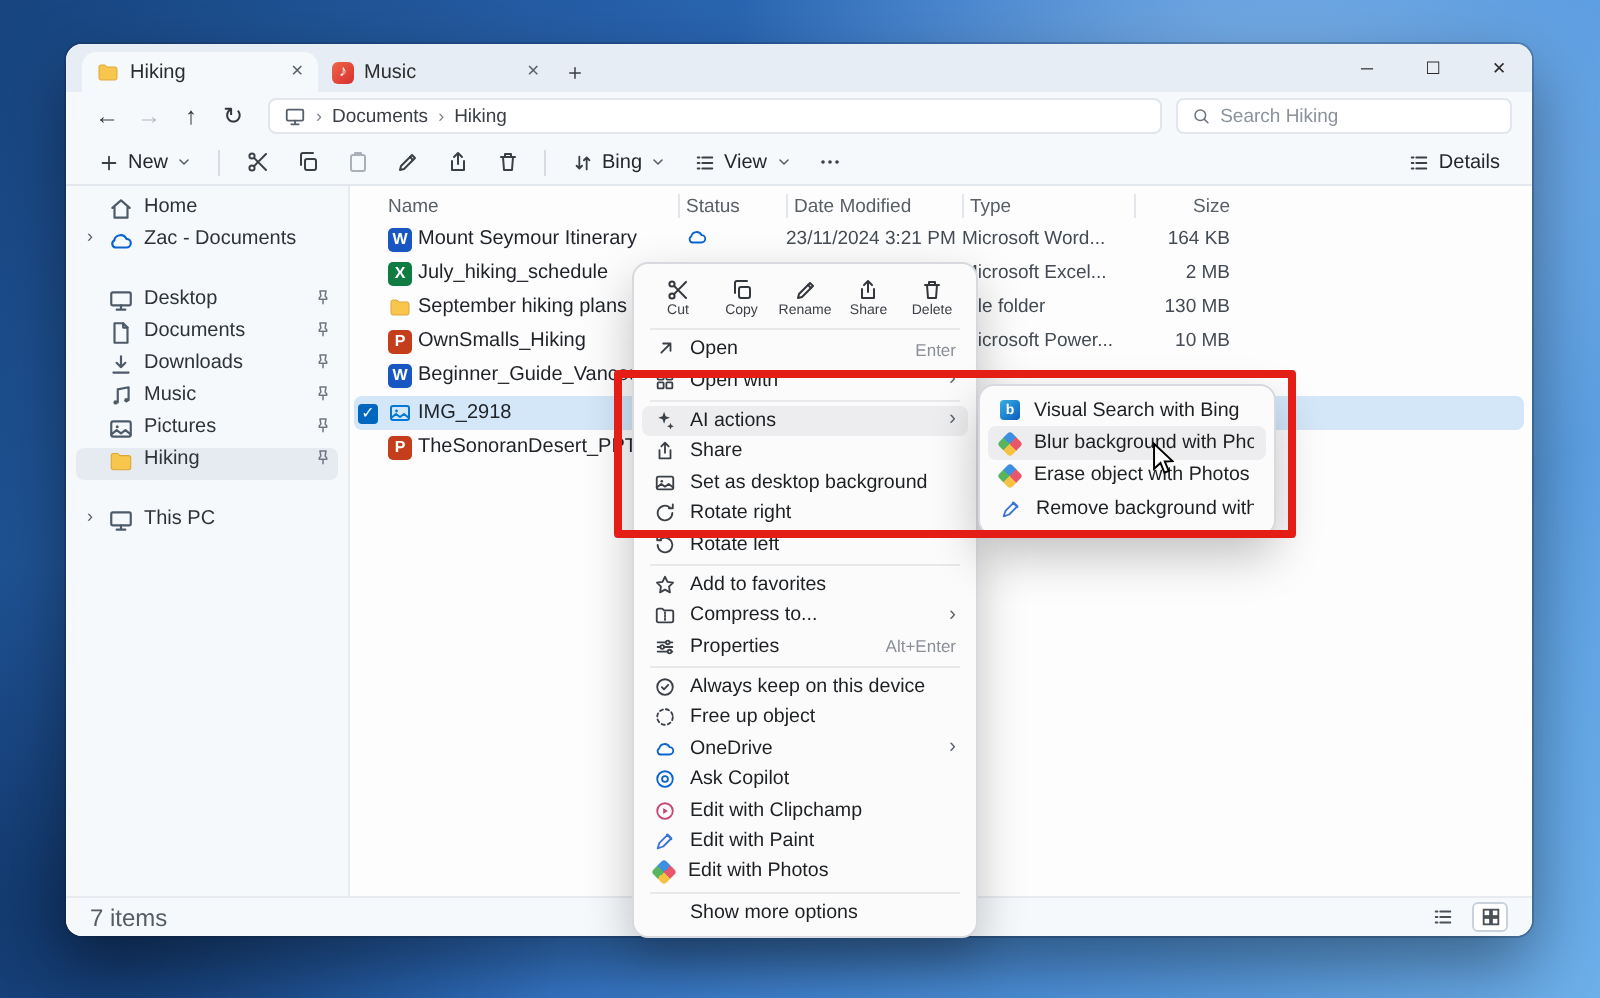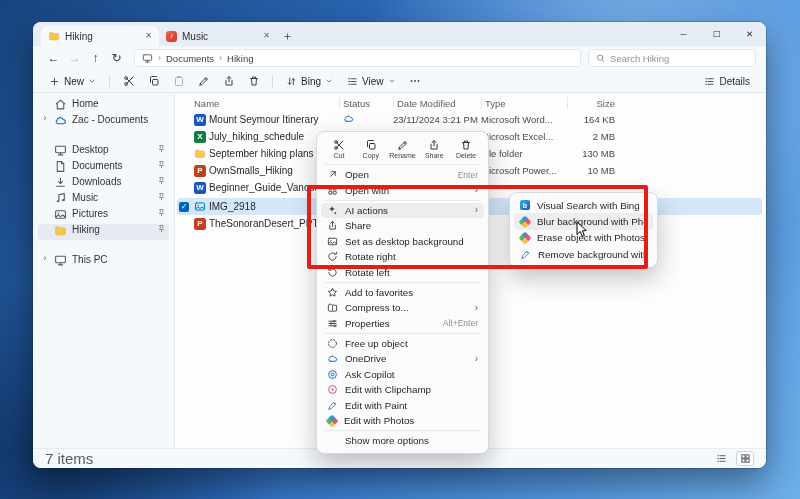--- a/index.html
+++ b/index.html
@@ -72,42 +72,42 @@
   .fi{width:12px;height:12px;border-radius:2.5px;display:flex;align-items:center;justify-content:center;font-size:8px;font-weight:bold;color:#fff;justify-self:center}
   .fi.word{background:#1857c3}.fi.word::after{content:"W"}
   .fi.excel{background:#107c41}.fi.excel::after{content:"X"}
   .fi.powerpoint{background:#c43e1c}.fi.powerpoint::after{content:"P"}
   .fi.image{background:transparent;color:#0078d4}
   .fi.image svg,.fi.folder svg{width:13px;height:13px}
   .fi.folder{background:transparent}
   .statusmark{width:11px;height:11px;color:#0a64ce;margin-left:4px}
   .checkbox{width:10px;height:10px;border-radius:2px;background:#0067c0;color:#fff;font-size:8px;display:flex;align-items:center;justify-content:center;justify-self:center;line-height:1}
   
-  .statusbar{height:20px;display:flex;align-items:center;padding:0 12px;font-size:15px;color:#555c64;background:#f6f9fc;border-top:1px solid #e7eaef}
+  .statusbar{height:20px;display:flex;align-items:center;padding:0 12px;font-size:12px;color:#555c64;background:#f6f9fc;border-top:1px solid #e7eaef}
   .sb-right{margin-left:auto;display:flex;gap:6px}
   .sb-ic{width:18px;height:15px;display:flex;align-items:center;justify-content:center;border-radius:3px}
   .sb-ic svg{width:11px;height:11px;color:#4a5058}
   .sb-ic.on{border:1px solid #c9d2dc;background:#fff}
   
   .ctx{position:absolute;left:316px;top:131px;width:173px;background:#fbfbfc;border:1px solid #d8d9de;border-radius:8px;
     box-shadow:0 10px 24px rgba(0,0,0,.24);padding:4px;z-index:5}
   .qrow{display:flex;justify-content:space-between;padding:2px 3px 2px}
   .qa{width:30px;display:flex;flex-direction:column;align-items:center;gap:1px;font-size:7px;color:#3c4146;border-radius:4px;padding:1px 0}
   .qa svg{width:12px;height:12px;color:#33373c}
   .ctx-sep{height:1px;background:#e9e9ec;margin:2px 4px}
   .mi{height:15.4px;display:flex;align-items:center;gap:7px;padding:0 6px;border-radius:4px;font-size:9.8px;color:#1d2023}
   .mi.hl{background:#ededef}
   .mic{width:11px;height:11px;flex:none;color:#3b4046}
   .mic.blue{color:#0a64ce}.mic.pink{color:#c5486f}.mic.brush{color:#3b74d9}
   .ml{white-space:nowrap;overflow:hidden}
   .sc{margin-left:auto;font-size:8.5px;color:#8b9097;flex:none}
   .subarr{margin-left:auto;font-size:10px;color:#5c636b;flex:none;line-height:1}
   .noicon{width:11px;flex:none}
   
-  .sub-menu{position:absolute;left:509px;top:192px;width:149px;background:#fbfbfc;border:1px solid #d8d9de;border-radius:8px;
+  .sub-menu{position:absolute;left:489px;top:192px;width:149px;background:#fbfbfc;border:1px solid #d8d9de;border-radius:8px;
     box-shadow:0 10px 24px rgba(0,0,0,.24);padding:4px;z-index:6}
   .smi{height:16.4px;display:flex;align-items:center;gap:7px;padding:0 6px;border-radius:4px;font-size:9.8px;color:#1d2023}
   .smi.hl{background:#ededef}
   .bing-ic{width:10px;height:10px;border-radius:2px;background:linear-gradient(135deg,#36b0e0,#0b5bc0);color:#fff;font-size:7px;font-weight:bold;display:flex;align-items:center;justify-content:center;flex:none;line-height:1}
   .bing-ic::after{content:"b"}
   .photos-ic{width:10px;height:10px;border-radius:2px;flex:none;background:conic-gradient(#e8566a 0 25%,#f5c142 0 50%,#57b560 0 75%,#3e8fe0 0);transform:rotate(45deg) scale(.92)}
   
   .redbox{position:absolute;left:307px;top:185px;width:341px;height:84px;border:4px solid #e41d17;border-radius:2px;z-index:8;pointer-events:none}
   .cursor{position:absolute;left:576px;top:221px;width:11px;height:17px;z-index:10;pointer-events:none}
 </style>
@@ -695,20 +695,26 @@
     <div class="mi">
       <svg class="mic">
           <use href="#i-sliders"></use>
         </svg>
       <span class="ml">Properties</span>
       <span class="sc">Alt+Enter</span>
     </div>
     <div class="ctx-sep"></div>
     <div class="mi">
       <svg class="mic">
+          <use href="#i-keep"></use>
+        </svg>
+      <span class="ml">Always keep on this device</span>
+    </div>
+    <div class="mi">
+      <svg class="mic">
           <use href="#i-free"></use>
         </svg>
       <span class="ml">Free up object</span>
     </div>
     <div class="mi">
       <svg class="mic blue">
           <use href="#i-cloud"></use>
         </svg>
       <span class="ml">OneDrive</span>
       <span class="subarr">›</span>

